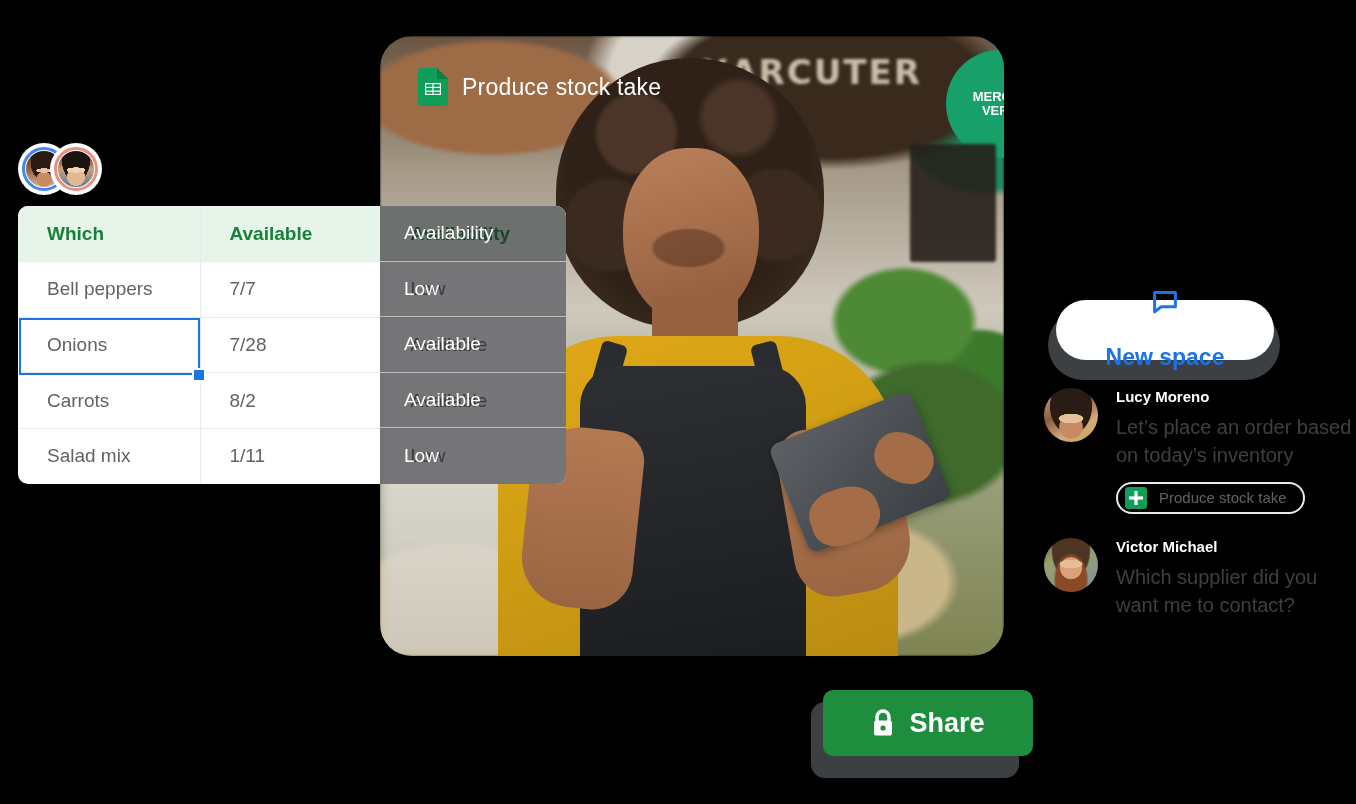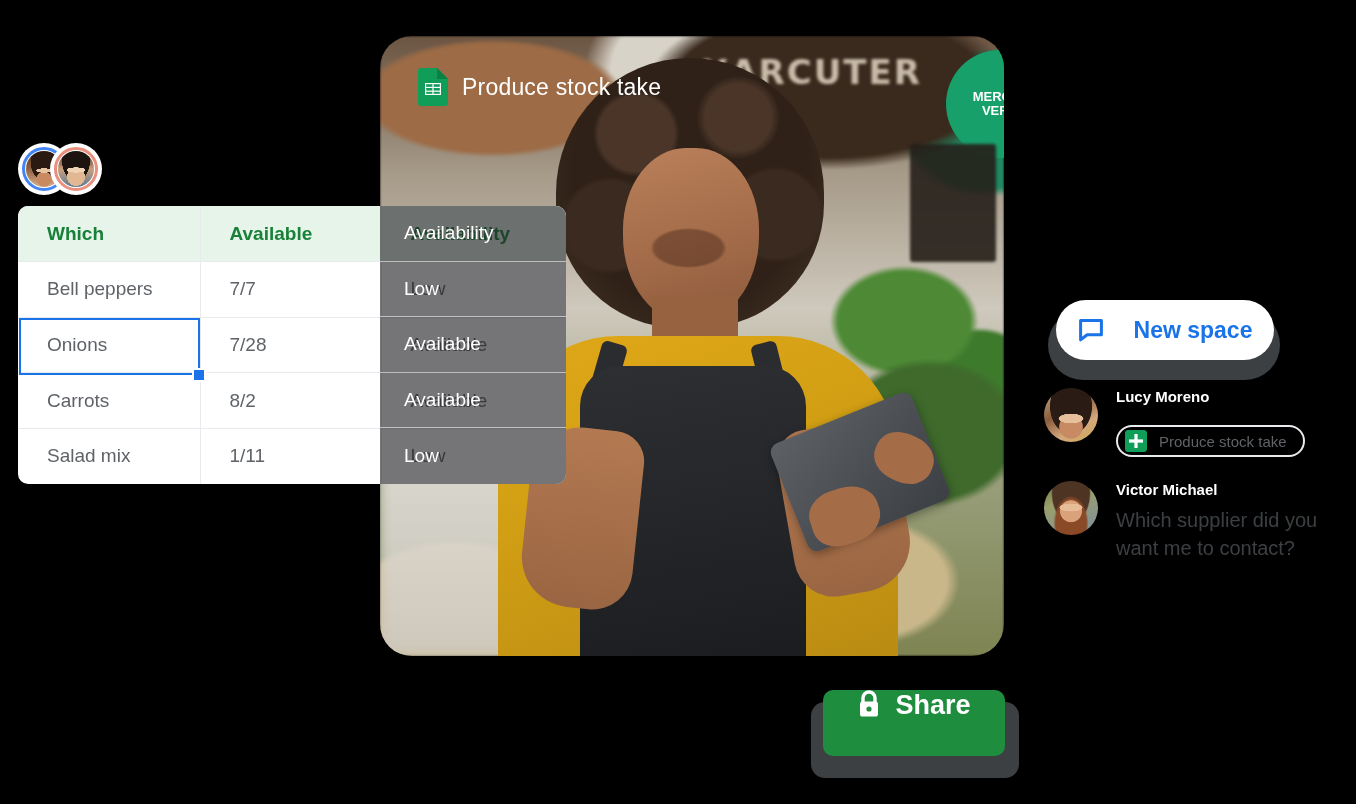--- a/index.html
+++ b/index.html
@@ -224,40 +224,40 @@
   #sheets-doc-icon { width: 30px; height: 38px; position: relative; }
   #photo-title { color: #fff; font-size: 23px; letter-spacing: .2px; }
 
   
   #share-wrap { position: absolute; left: 805px; top: 690px; width: 214px; height: 88px; }
   #share-shadow {
     position: absolute; left: 6px; top: 12px; width: 208px; height: 76px;
     background: #3c4043; border-radius: 14px; filter: blur(0.5px);
   }
   #share-button {
-    position: absolute; left: 18px; top: 0px; width: 182px; height: 66px;
+    position: absolute; left: 18px; top: 0px; width: 210px; height: 66px;
     background: #1e8e3e; border-radius: 10px;
-    display: flex; justify-content: center; gap: 14px;
+    display: flex; align-items: center; justify-content: center; gap: 14px;
     color: #fff; font-size: 27px; font-weight: 700; cursor: pointer; border: none;
   }
   #lock-icon { width: 24px; height: 28px; position: relative; }
 
   
   #chat-panel { position: absolute; left: 1036px; top: 300px; width: 320px; }
 
   #new-space-wrap { position: relative; width: 240px; height: 82px; margin-left: 8px; }
   #new-space-shadow {
     position: absolute; left: 4px; top: 10px; width: 232px; height: 70px;
     background: #3c4043; border-radius: 38px;
   }
   #new-space-chip {
     position: absolute; left: 12px; top: 0; width: 218px; height: 60px;
     background: #fff; border-radius: 32px;
     display: flex; align-items: center; justify-content: center; gap: 30px;
-    color: #1a73e8; font-size: 23px; font-weight: 700; cursor: pointer;
+    color: #1a73e8; font-size: 23px; font-weight: 700; cursor: pointer; flex-direction: column;
   }
   #chat-bubble-icon { width: 26px; height: 24px; }
 
   .msg { display: flex; gap: 18px; margin-top: 6px; padding-left: 8px; }
   .msg + .msg { margin-top: 24px; }
   .msg-avatar { width: 54px; height: 54px; border-radius: 50%; flex: 0 0 54px; overflow: hidden; position: relative; }
   .av-lucy { background:
       radial-gradient(circle at 50% 72%, #c78a62 0 24%, rgba(0,0,0,0) 26%),
       radial-gradient(ellipse at 50% 34%, #2a1c14 0 54%, rgba(0,0,0,0) 56%),
       linear-gradient(150deg,#cbb48f 0%, #8a5c3c 40%, #d5a97f 70%, #c9a94e 100%); }
@@ -416,20 +416,21 @@
           </svg>
         </span>
         <span>New space</span>
       </div>
     </div>
 
     <div class="msg">
       <div class="msg-avatar av-lucy"></div>
       <div class="msg-body">
         <div class="msg-sender">Lucy Moreno</div>
+        <div class="msg-text">Let’s place an order based on today’s inventory</div>
         <div class="msg-chip">
           <span class="chip-sheets-icon">
             <svg width="22" height="22" viewBox="0 0 22 22">
               <rect x="0" y="0" width="22" height="22" rx="4" fill="#0f9d58"></rect>
               <rect x="9.4" y="4" width="3.2" height="14" fill="#fff"></rect>
               <rect x="4" y="9.4" width="14" height="3.2" fill="#fff"></rect>
             </svg>
           </span>
           <span>Produce stock take</span>
         </div>

